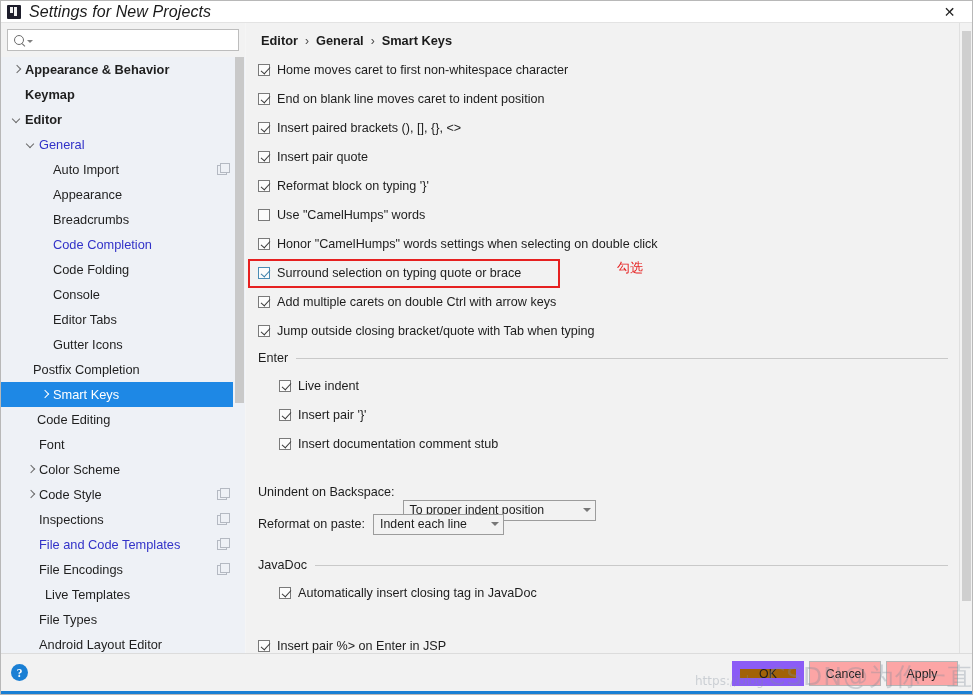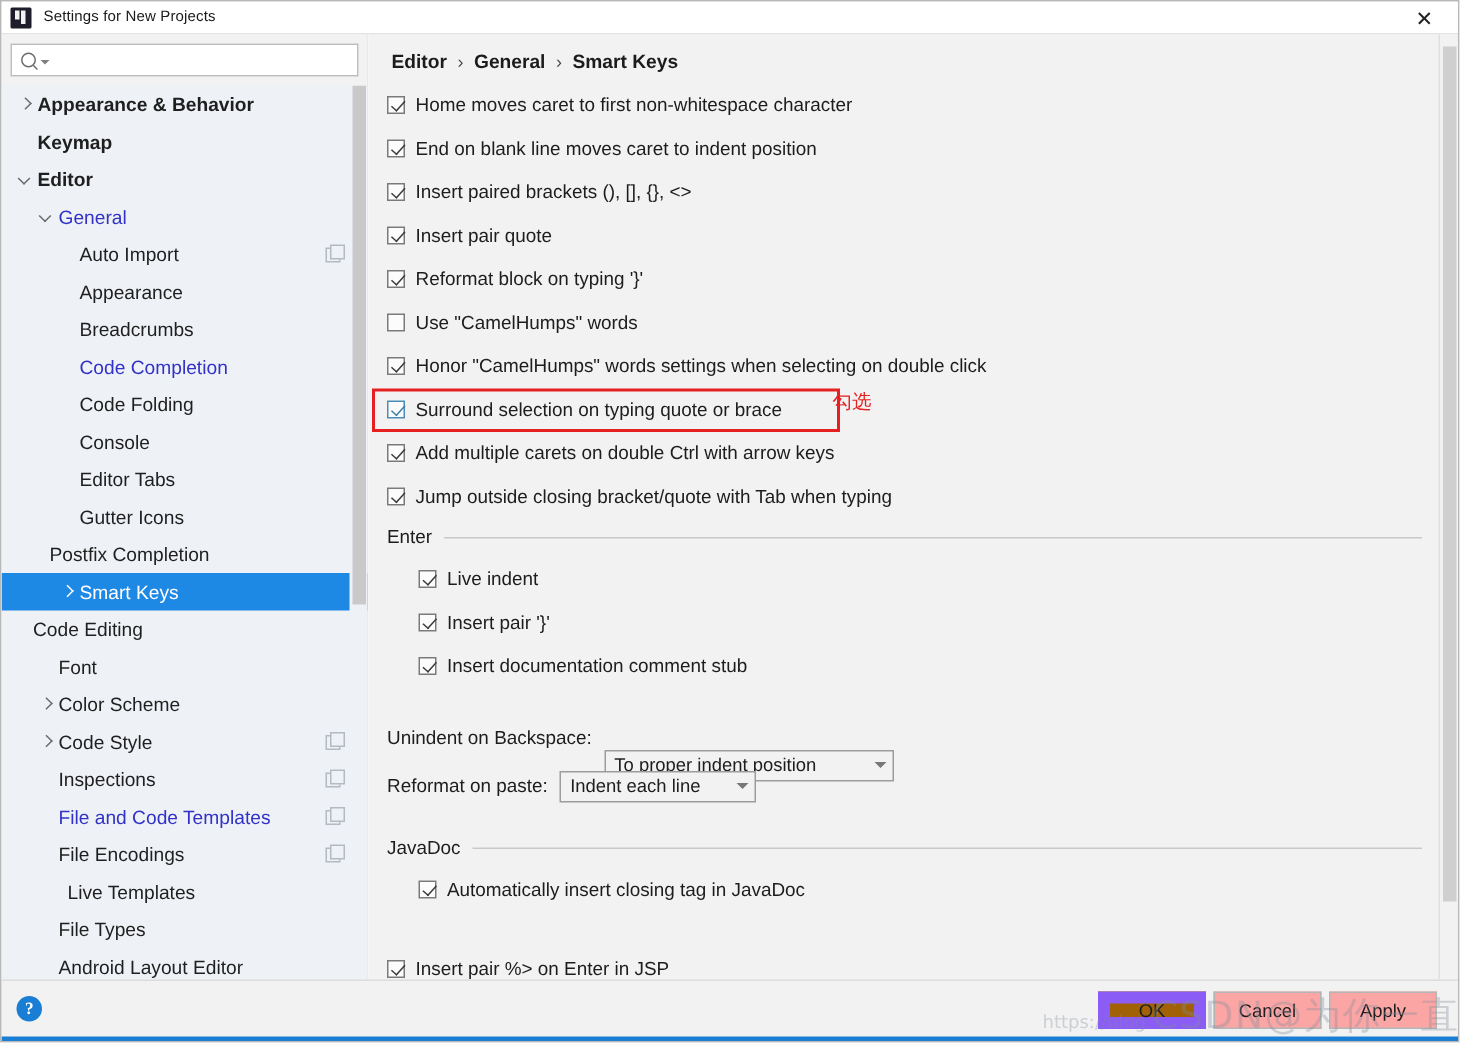--- a/index.html
+++ b/index.html
@@ -35,21 +35,21 @@
   }
   .app-icon::before {
     content: ""; position: absolute; left: 3px; top: 2px;
     width: 3px; height: 6px; background: #f2f2f2;
   }
   .app-icon::after {
     content: ""; position: absolute; left: 7px; top: 2px;
     width: 3px; height: 9px; background: #f2f2f2;
   }
   .title-text {
-    font-size: 10px; color: #1a1a1a; letter-spacing: 0.1px;
+    font-size: 16px; color: #1a1a1a; letter-spacing: 0.1px; font-style: italic;
   }
   .win-close {
     position: absolute; right: 0; top: 0;
     width: 45px; height: 22px;
     display: flex; align-items: center; justify-content: center;
     font-size: 14px; color: #222; cursor: default;
   }
 
   
   .leftcol {
@@ -202,21 +202,21 @@
 
   
   .hl-box {
     position: absolute; left: 247px; top: 258px;
     width: 312px; height: 29px;
     border: 2px solid #e62020;
     pointer-events: none;
     z-index: 5;
   }
   .annot {
-    position: absolute; left: 554px; top: 258px;
+    position: absolute; left: 616px; top: 258px;
     font-size: 13px; color: #e62020;
     font-family: "DejaVu Sans", sans-serif;
     z-index: 5;
   }
 
   
   .sect {
     display: flex; align-items: center;
     padding-left: 12px; height: 26px;
     font-size: 12.6px; color: #1d1d1d;
@@ -373,21 +373,21 @@
           <div class="tree-item" style="padding-left: 52px;">
             <span>Gutter Icons</span>
           </div>
           <div class="tree-item" style="padding-left: 32px;">
             <span>Postfix Completion</span>
           </div>
           <div class="tree-item selected" style="padding-left: 38px;">
             <span class="arrow collapsed"></span>
             <span>Smart Keys</span>
           </div>
-          <div class="tree-item" style="padding-left: 21px;">
+          <div class="tree-item" style="padding-left: 36px;">
             <span>Code Editing</span>
           </div>
           <div class="tree-item" style="padding-left: 38px;">
             <span>Font</span>
           </div>
           <div class="tree-item" style="padding-left: 24px;">
             <span class="arrow collapsed"></span>
             <span>Color Scheme</span>
           </div>
           <div class="tree-item" style="padding-left: 24px;">

